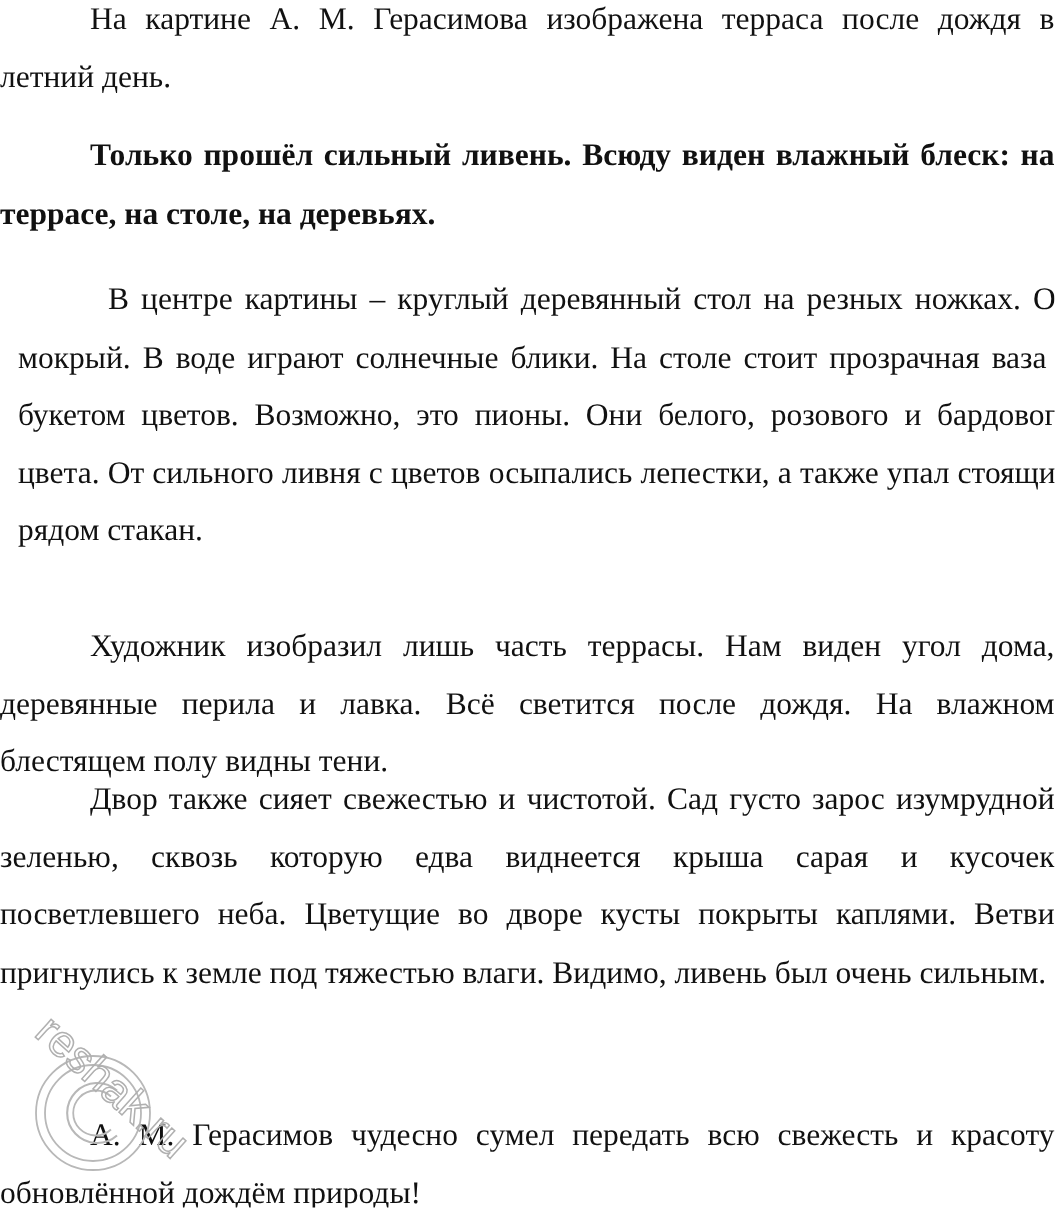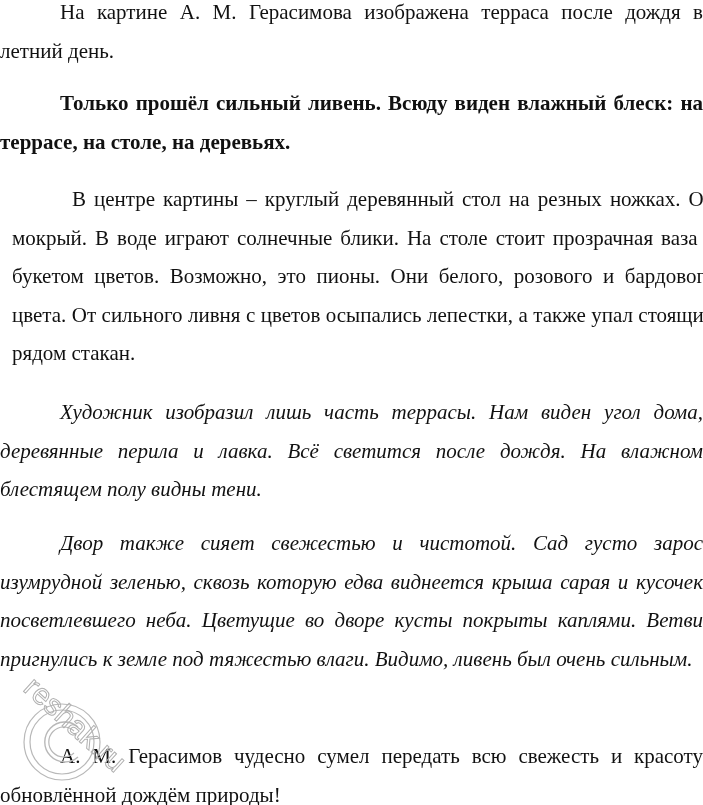--- a/index.html
+++ b/index.html
@@ -44,22 +44,22 @@
       pointer-events: none;
     }
   </style>
 </head>
 <body>
 
 <div class="doc">
   <p class="para last-line-left" style="top:-7px;">На картине А. М. Герасимова изображена терраса после дождя в летний день.</p>
   <p class="para last-line-left" style="top:84px;font-weight:bold;">Только прошёл сильный ливень. Всюду виден влажный блеск: на террасе, на столе, на деревьях.</p>
   <p class="para last-line-left" style="top:180px;padding-left:12px;">В центре картины – круглый деревянный стол на резных ножках. Он мокрый. В воде играют солнечные блики. На столе стоит прозрачная ваза с букетом цветов. Возможно, это пионы. Они белого, розового и бардового цвета. От сильного ливня с цветов осыпались лепестки, а также упал стоящий рядом стакан.</p>
-  <p class="para last-line-left" style="top:393px;font-style:italic;">Художник изобразил лишь часть террасы. Нам виден угол дома, деревянные перила и лавка. Всё светится после дождя. На влажном блестящем полу видны тени.</p>
-  <p class="para last-line-left" style="top:524px;font-style:italic;">Двор также сияет свежестью и чистотой. Сад густо зарос изумрудной зеленью, сквозь которую едва виднеется крыша сарая и кусочек посветлевшего неба. Цветущие во дворе кусты покрыты каплями. Ветви пригнулись к земле под тяжестью влаги. Видимо, ливень был очень сильным.</p>
+  <p class="para last-line-left" style="top:411px;">Художник изобразил лишь часть террасы. Нам виден угол дома, деревянные перила и лавка. Всё светится после дождя. На влажном блестящем полу видны тени.</p>
+  <p class="para last-line-left" style="top:513px;">Двор также сияет свежестью и чистотой. Сад густо зарос изумрудной зеленью, сквозь которую едва виднеется крыша сарая и кусочек посветлевшего неба. Цветущие во дворе кусты покрыты каплями. Ветви пригнулись к земле под тяжестью влаги. Видимо, ливень был очень сильным.</p>
   <p class="para last-line-left" style="top:737px;">А. М. Герасимов чудесно сумел передать всю свежесть и красоту обновлённой дождём природы!</p>
 </div>
 
 <svg class="watermark" viewBox="0 0 703 805" xmlns="http://www.w3.org/2000/svg">
   <g fill="none" stroke="#b8b8b8" stroke-width="1.2">
     <circle cx="62" cy="742" r="38"></circle>
     <circle cx="62" cy="742" r="32"></circle>
     <path d="M78 727 A20 20 0 1 0 78 757" stroke-width="1.4"></path>
     <path d="M74 731 A15 15 0 1 0 74 753" stroke-width="1.2"></path>
   </g>

